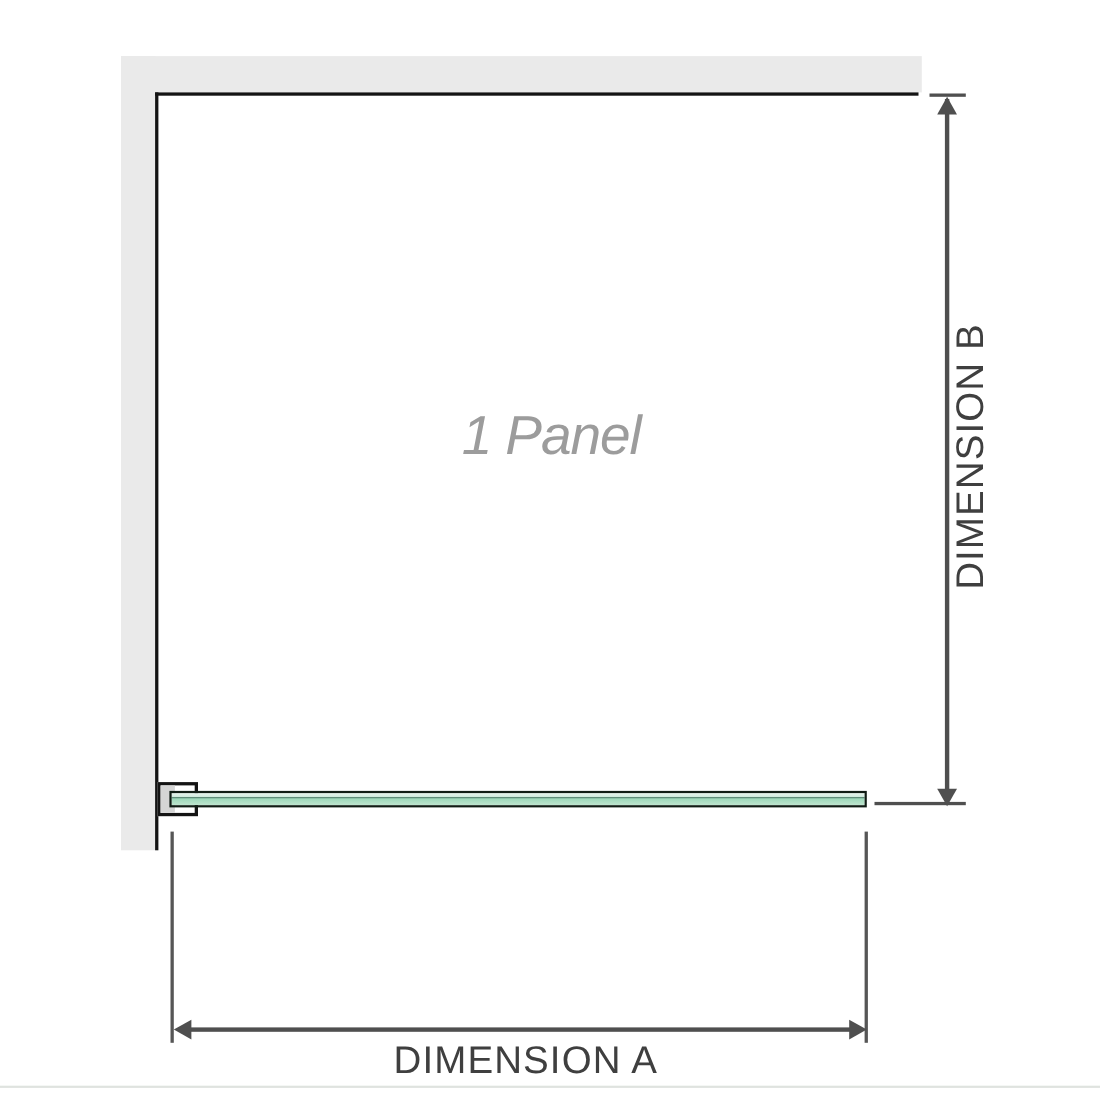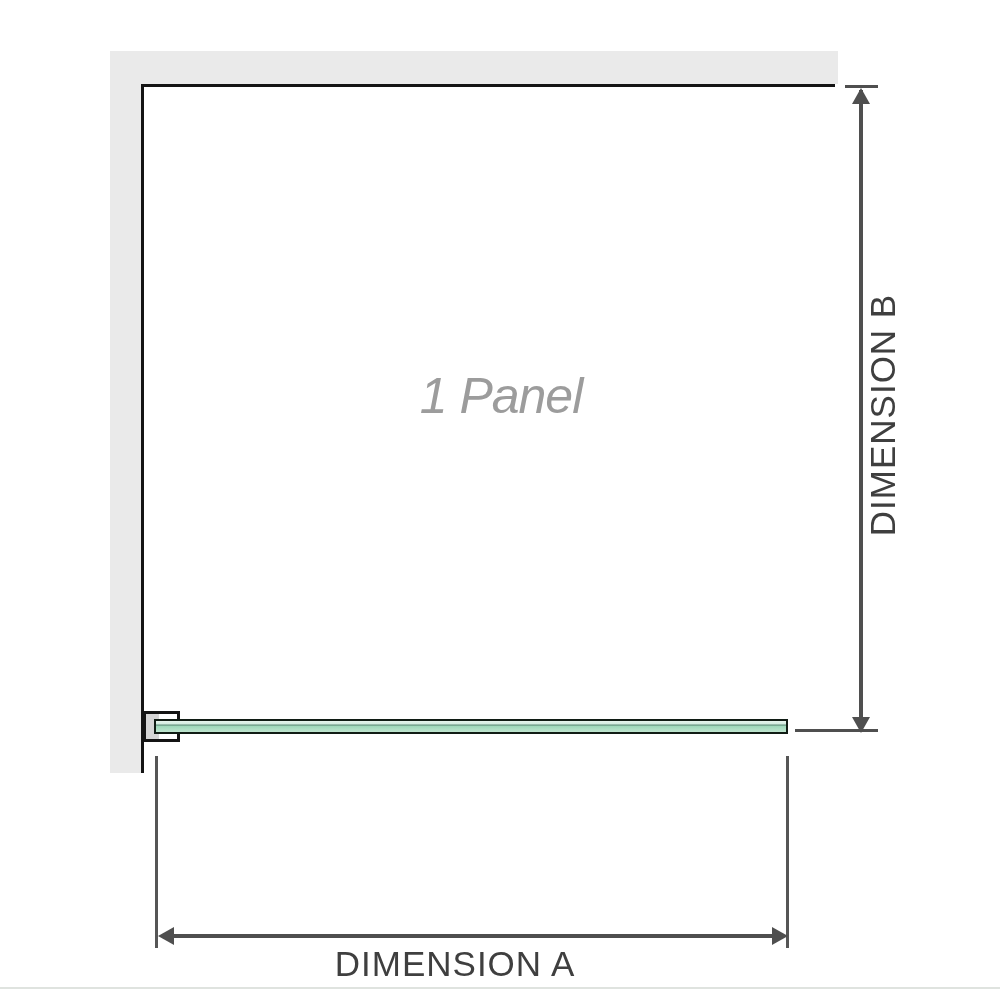--- a/index.html
+++ b/index.html
@@ -125,21 +125,21 @@
   }
 
   .dim-label {
     font-size: 35px;
     font-weight: 300;
     letter-spacing: 1px;
     color: var(--dimension-text, #3f3f3f);
     white-space: nowrap;
   }
   .dim-a-label {
-    left: 455px; top: 944px;
+    left: 478px; top: 944px;
     transform: translateX(-50%);
   }
   .dim-b-label {
     left: 883px; top: 415px;
     transform: translate(-50%, -50%) rotate(-90deg);
   }
 
   .bottom-rule {
     left: 0; top: 987px; width: 1000px; height: 2px;
     background: var(--bottom-rule, #dfe3df);

